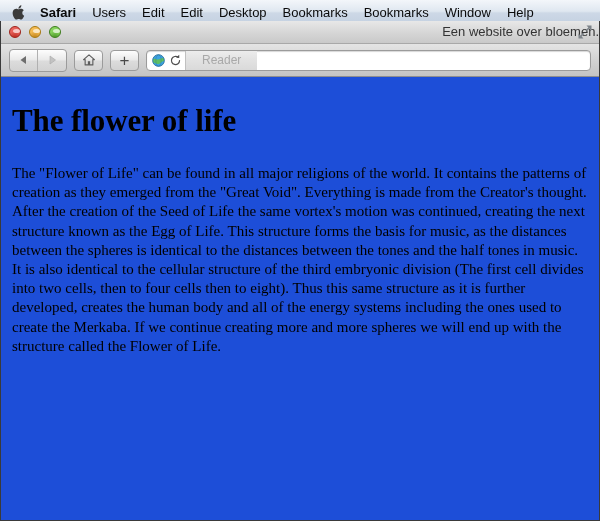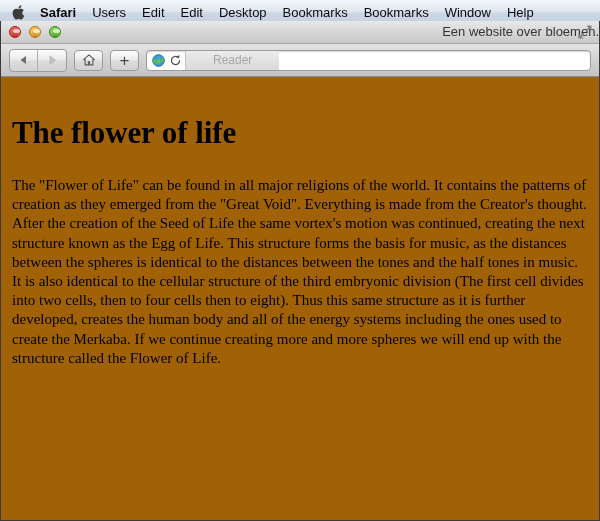--- a/index.html
+++ b/index.html
@@ -174,35 +174,35 @@
   }
   .reload-btn {
     width: 20px; height: 19px;
     display: flex; align-items: center; justify-content: center;
     flex: none;
   }
   .reader-btn {
     flex: none;
     height: 24px;
     margin-right: 1px;
-    padding: 0 27px;
+    padding: 0 16px;
     border-left: 1px solid #c0c0c0;
     border-radius: 0 3px 3px 0;
     background: linear-gradient(to bottom, #f0f0f0 0%, #e2e2e2 50%, #d8d8d8 100%);
     display: flex; align-items: center;
     font-size: 12px;
     color: #a9a9a9;
     box-sizing: border-box;
   }
 
   
   .content {
-    background: #a16207;
+    background: #1d4ed8;
     height: 443px;
-    padding: 16px 11px;
+    padding: 4px 11px;
     box-sizing: border-box;
     overflow: hidden;
   }
   .page-heading {
     font-family: "Liberation Serif", serif;
     font-weight: bold;
     font-size: 31px;
     color: #000000;
     margin: 22px 0 0 0;
     letter-spacing: -0.1px;

